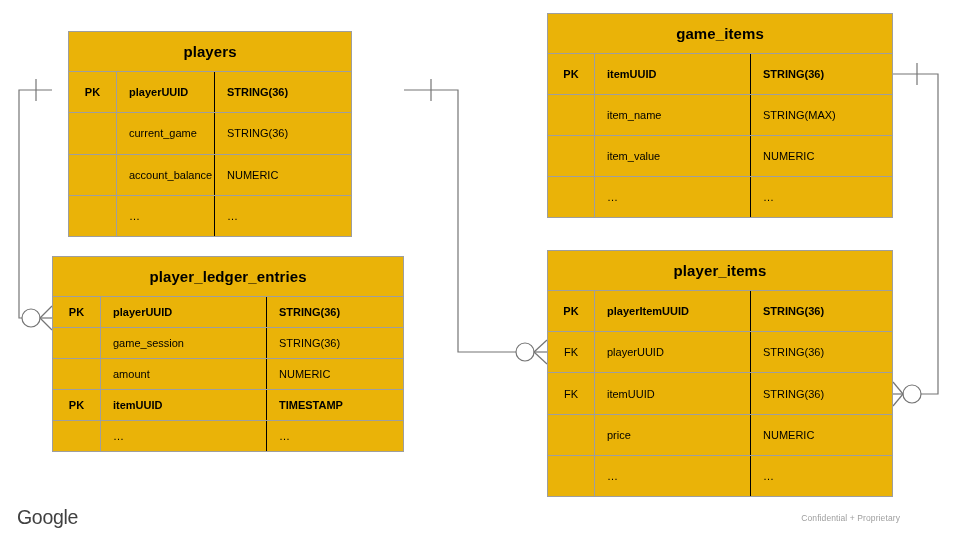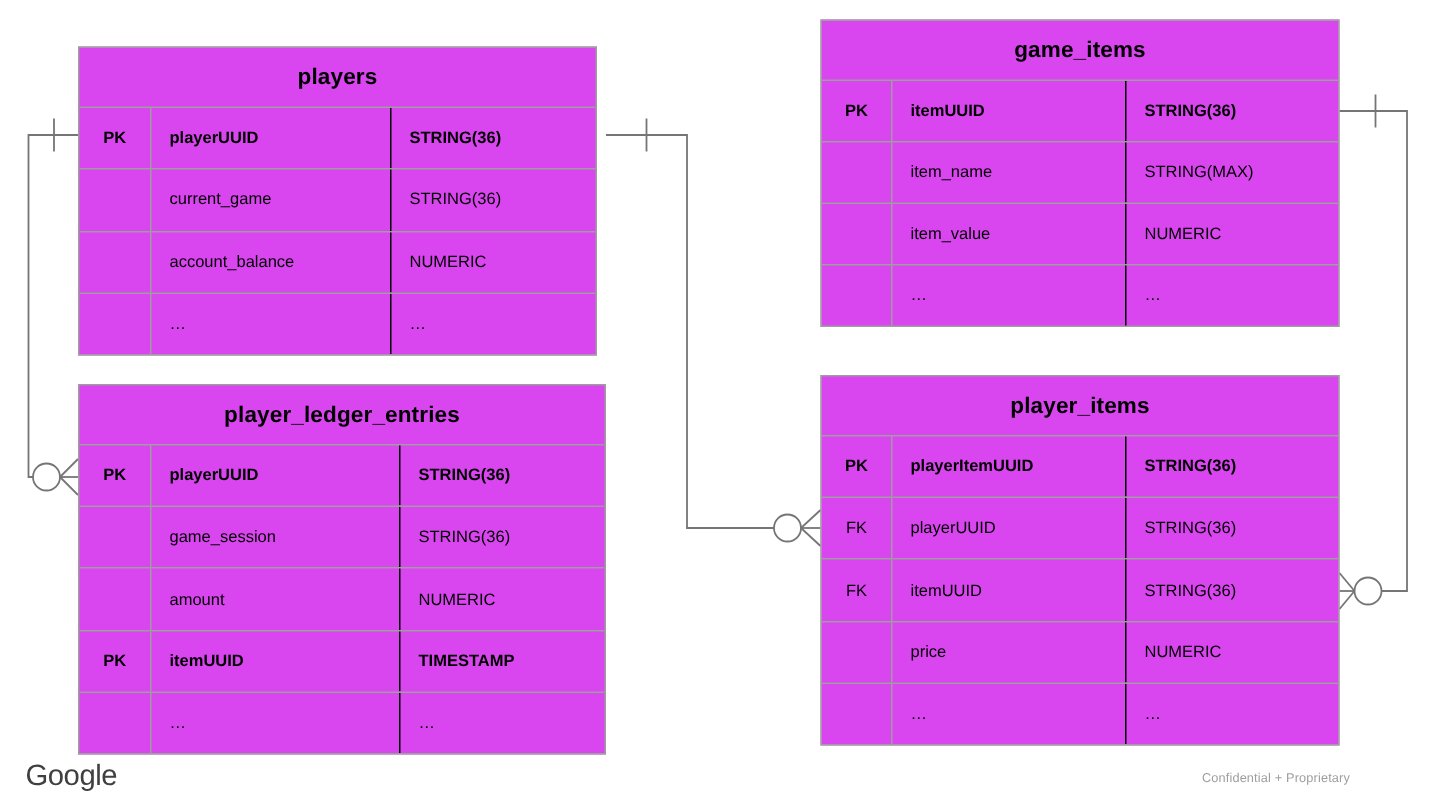--- a/index.html
+++ b/index.html
@@ -5,21 +5,21 @@
   html,body{margin:0;padding:0;}
   body{
     width:960px;height:540px;position:relative;overflow:hidden;
     background:#ffffff;font-family:"Liberation Sans",sans-serif;
   }
   .stage{position:absolute;inset:0;width:960px;height:540px;}
 
   
   .tbl{
     position:absolute;box-sizing:border-box;
-    border:1px solid #9e9e9e;background:#d946ef;
+    border:1px solid #9e9e9e;background:#eab308;
     display:flex;flex-direction:column;color:#000;
   }
   .tbl-title{
     flex:0 0 39px;display:flex;align-items:center;justify-content:center;
     font-weight:bold;font-size:15px;letter-spacing:0.1px;
   }
   .tbl-rows{flex:1;display:flex;flex-direction:column;}
   .row{flex:1;display:flex;border-top:1px solid #9e9e9e;}
   .c{display:flex;align-items:center;font-size:11px;box-sizing:border-box;overflow:hidden;white-space:nowrap;}
   .key{width:47px;justify-content:center;}
@@ -79,21 +79,21 @@
       <line class="rel-line" x1="917" y1="63" x2="917" y2="85"></line>
       <circle class="rel-circle" cx="912" cy="394" r="9"></circle>
       <g>
         <line class="rel-line" x1="903" y1="394" x2="893" y2="382"></line>
         <line class="rel-line" x1="903" y1="394" x2="893" y2="394"></line>
         <line class="rel-line" x1="903" y1="394" x2="893" y2="406"></line>
       </g>
     </g>
   </svg>
 
-  <div class="tbl tbl-left" style="left:52px;top:31px;width:346px;height:206px">
+  <div class="tbl tbl-left" style="left:68px;top:31px;width:284px;height:206px">
     <div class="tbl-title">players</div>
     <div class="tbl-rows">
       <div class="row bold">
         <div class="c key">PK</div>
         <div class="c name">playerUUID</div>
         <div class="c type">STRING(36)</div>
       </div>
       <div class="row">
         <div class="c key"></div>
         <div class="c name">current_game</div>
@@ -131,21 +131,21 @@
         <div class="c type">NUMERIC</div>
       </div>
       <div class="row">
         <div class="c key"></div>
         <div class="c name">…</div>
         <div class="c type">…</div>
       </div>
     </div>
   </div>
 
-  <div class="tbl tbl-left" style="left:52px;top:256px;width:352px;height:247px">
+  <div class="tbl tbl-left" style="left:52px;top:256px;width:352px;height:196px">
     <div class="tbl-title">player_ledger_entries</div>
     <div class="tbl-rows">
       <div class="row bold">
         <div class="c key">PK</div>
         <div class="c name">playerUUID</div>
         <div class="c type">STRING(36)</div>
       </div>
       <div class="row">
         <div class="c key"></div>
         <div class="c name">game_session</div>

